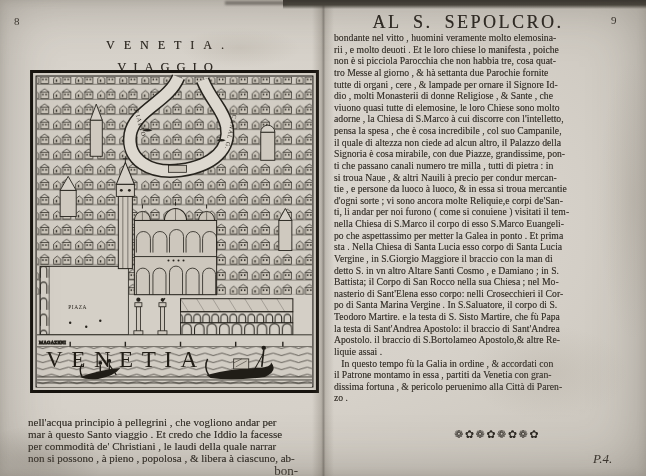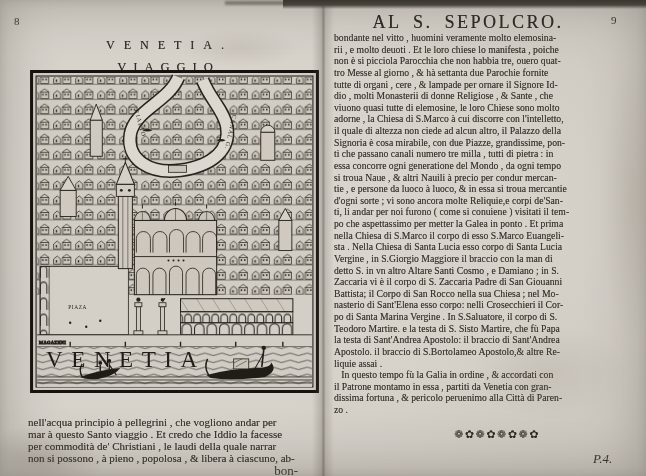--- a/index.html
+++ b/index.html
@@ -198,40 +198,39 @@
       <div class="tline">per commodità de' Christiani , le laudi della quale narrar</div>
       <div class="tline">non si possono , à pieno , popolosa , &amp; libera à ciascuno, ab-</div>
     </div>
   <div class="abs catchword">bon-</div>
 
   <div class="abs running-right">AL S. SEPOLCRO.</div>
   <div class="abs folio folio-right">9</div>
   <div class="abs body-right">
       <div class="tline">bondante nel vitto , huomini veramente molto elemosina-</div>
       <div class="tline">rii , e molto deuoti . Et le loro chiese lo manifesta , poiche</div>
-      <div class="tline">non è si picciola Parocchia che non habbia tre, ouero quat-</div>
+      <div class="tline">non è si picciola Parocchia che non habbia tre, cosa quat-</div>
       <div class="tline">tro Messe al giorno , &amp; hà settanta due Parochie fornite</div>
       <div class="tline">tutte di organi , cere , &amp; lampade per ornare il Signore Id-</div>
       <div class="tline">dio , molti Monasterii di donne Religiose , &amp; Sante , che</div>
       <div class="tline">viuono quasi tutte di elemosine, le loro Chiese sono molto</div>
       <div class="tline">adorne , la Chiesa di S.Marco à cui discorre con l'intelletto,</div>
+      <div class="tline">pensa la spesa , che è cosa incredibile , col suo Campanile,</div>
       <div class="tline">il quale di altezza non ciede ad alcun altro, il Palazzo della</div>
       <div class="tline">Signoria è cosa mirabile, con due Piazze, grandissime, pon-</div>
       <div class="tline">ti che passano canali numero tre milla , tutti di pietra : in</div>
-      <div class="tline">essa concorre ogni generatione del Mondo , da ogni tempo</div>
       <div class="tline">si troua Naue , &amp; altri Nauili à precio per condur mercan-</div>
       <div class="tline">tie , e persone da luoco à luoco, &amp; in essa si troua mercantie</div>
       <div class="tline">d'ogni sorte ; vi sono ancora molte Reliquie,e corpi de'San-</div>
       <div class="tline">ti, li andar per noi furono ( come si conuiene ) visitati il tem-</div>
+      <div class="tline">nella Chiesa di S.Marco il corpo di esso S.Marco Euangeli-</div>
       <div class="tline">po che aspettassimo per metter la Galea in ponto . Et prima</div>
-      <div class="tline">nella Chiesa di S.Marco il corpo di esso S.Marco Euangeli-</div>
       <div class="tline">sta . Nella Chiesa di Santa Lucia esso corpo di Santa Lucia</div>
       <div class="tline">Vergine , in S.Giorgio Maggiore il braccio con la man di</div>
       <div class="tline">detto S. in vn altro Altare Santi Cosmo , e Damiano ; in S.</div>
-      <div class="tline">Zaccaria vi è il corpo di S. Zaccaria Padre di San Giouanni</div>
       <div class="tline">Battista; il Corpo di San Rocco nella sua Chiesa ; nel Mo-</div>
       <div class="tline">nasterio di Sant'Elena esso corpo: nelli Crosecchieri il Cor-</div>
       <div class="tline">po di Santa Marina Vergine . In S.Saluatore, il corpo di S.</div>
       <div class="tline">Teodoro Martire. e la testa di S. Sisto Martire, che fù Papa</div>
       <div class="tline">la testa di Sant'Andrea Apostolo: il braccio di Sant'Andrea</div>
       <div class="tline">Apostolo. il braccio di S.Bortolameo Apostolo,&amp; altre Re-</div>
       <div class="tline">liquie assai .</div>
       <div class="tline">   In questo tempo fù la Galia in ordine , &amp; accordati con</div>
       <div class="tline">il Patrone montamo in essa , partiti da Venetia con gran-</div>
       <div class="tline">dissima fortuna , &amp; pericolo peruenimo alla Città di Paren-</div>

